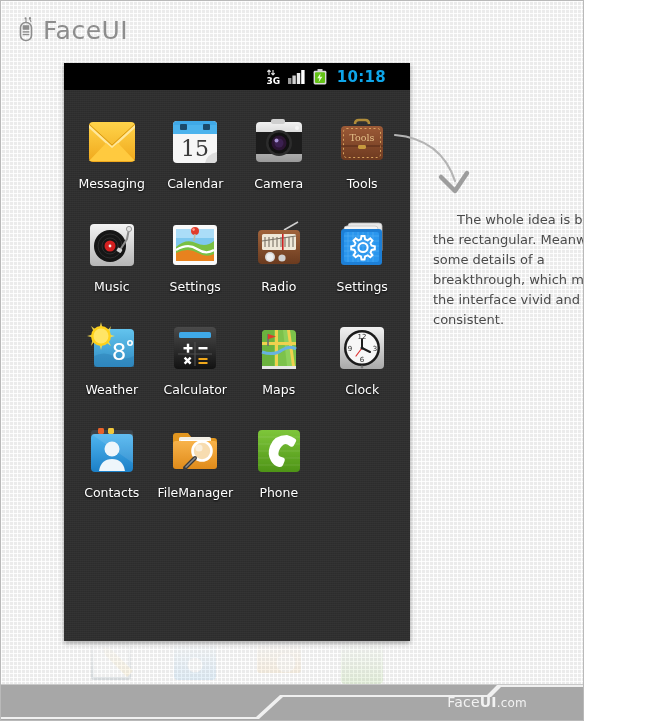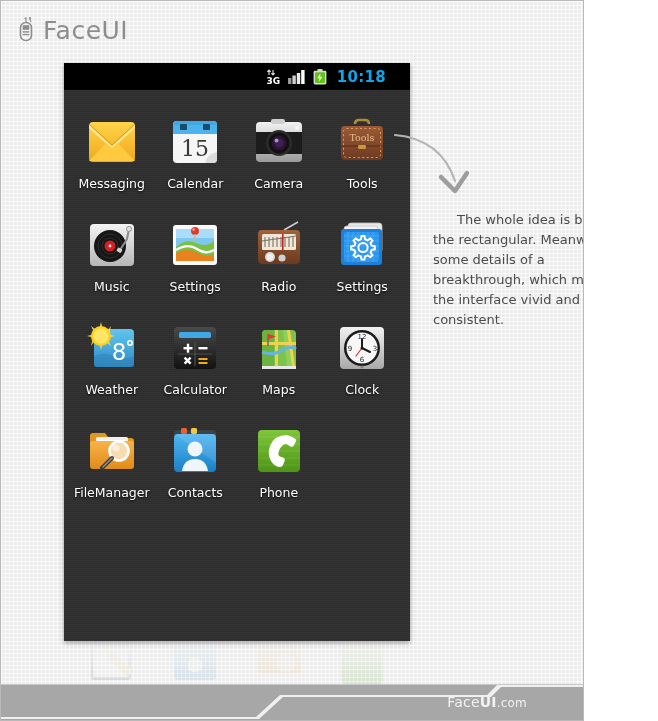--- a/index.html
+++ b/index.html
@@ -483,20 +483,41 @@
           </svg>
         </div>
         <span class="label">Clock</span>
       </div>
 
 
       <div class="app">
         <div class="icon-wrap">
           <svg width="52" height="52" viewBox="0 0 52 52">
             <defs>
+                <linearGradient id="gCon" x1="0" y1="0" x2="0" y2="1">
+              <stop offset="0" stop-color="#4fb6f0"></stop>
+                  <stop offset="1" stop-color="#1b7fc6"></stop>
+                </linearGradient>
+              </defs>
+            <rect x="5" y="5" width="42" height="8" rx="3" fill="#3c4349"></rect>
+            <rect x="12" y="3" width="6" height="6" rx="1.4" fill="#e8622b"></rect>
+            <rect x="22" y="3" width="6" height="6" rx="1.4" fill="#f2c83c"></rect>
+            <rect x="5" y="9" width="42" height="38" rx="4" fill="url(#gCon)"></rect>
+            <path d="M5 9 L47 38 V9 Z" fill="#ffffff" opacity=".1"></path>
+            <circle cx="26" cy="24" r="7.5" fill="#eef6fb"></circle>
+            <path d="M13 46 q2 -12 13 -12 q11 0 13 12 Z" fill="#eef6fb"></path>
+          </svg>
+        </div>
+        <span class="label">Contacts</span>
+      </div>
+
+      <div class="app">
+        <div class="icon-wrap">
+          <svg width="52" height="52" viewBox="0 0 52 52">
+            <defs>
                 <linearGradient id="gFold" x1="0" y1="0" x2="0" y2="1">
               <stop offset="0" stop-color="#f8b34a"></stop>
                   <stop offset="1" stop-color="#e08b1a"></stop>
                 </linearGradient>
               </defs>
             <path d="M4 11 q0 -3 3 -3 h12 l4 5 h22 q3 0 3 3 v5 H4 Z" fill="#e2961f"></path>
             <rect x="10" y="12" width="32" height="12" rx="1.6" fill="#f4f0e6"></rect>
             <rect x="12" y="15" width="28" height="9" fill="#ffffff"></rect>
             <path d="M4 19 q0 -3 3 -3 h38 q3 0 3 3 v22 q0 3 -3 3 H7 q-3 0 -3 -3 Z" fill="url(#gFold)"></path>
             <circle cx="33" cy="26" r="9.5" fill="#f7dcb0" stroke="#ffffff" stroke-width="2.6"></circle>
@@ -505,41 +526,20 @@
             <path d="M26 33 L17 42" stroke="#8d8d8d" stroke-width="1.6" stroke-linecap="round"></path>
           </svg>
         </div>
         <span class="label">FileManager</span>
       </div>
 
       <div class="app">
         <div class="icon-wrap">
           <svg width="52" height="52" viewBox="0 0 52 52">
             <defs>
-                <linearGradient id="gCon" x1="0" y1="0" x2="0" y2="1">
-              <stop offset="0" stop-color="#4fb6f0"></stop>
-                  <stop offset="1" stop-color="#1b7fc6"></stop>
-                </linearGradient>
-              </defs>
-            <rect x="5" y="5" width="42" height="8" rx="3" fill="#3c4349"></rect>
-            <rect x="12" y="3" width="6" height="6" rx="1.4" fill="#e8622b"></rect>
-            <rect x="22" y="3" width="6" height="6" rx="1.4" fill="#f2c83c"></rect>
-            <rect x="5" y="9" width="42" height="38" rx="4" fill="url(#gCon)"></rect>
-            <path d="M5 9 L47 38 V9 Z" fill="#ffffff" opacity=".1"></path>
-            <circle cx="26" cy="24" r="7.5" fill="#eef6fb"></circle>
-            <path d="M13 46 q2 -12 13 -12 q11 0 13 12 Z" fill="#eef6fb"></path>
-          </svg>
-        </div>
-        <span class="label">Contacts</span>
-      </div>
-
-      <div class="app">
-        <div class="icon-wrap">
-          <svg width="52" height="52" viewBox="0 0 52 52">
-            <defs>
                 <linearGradient id="gPh" x1="0" y1="0" x2="0" y2="1">
               <stop offset="0" stop-color="#7ec63a"></stop>
                   <stop offset="1" stop-color="#4e9416"></stop>
                 </linearGradient>
               </defs>
             <rect x="5" y="5" width="42" height="42" rx="4" fill="url(#gPh)"></rect>
             <g stroke="#ffffff" stroke-width=".6" opacity=".18">
               <path d="M5 12 L47 12 M5 19 L47 19 M5 26 L47 26 M5 33 L47 33 M5 40 L47 40"></path>
             </g>
             <path d="M34 10 q-13 0 -17 11 q-3 8 1 15 q3 5 8 6 q3 .6 4 -2 l1.6 -4 q.8 -2.4 -1.6 -3.4 l-3 -1.2 q-2 -.8 -1.6 -3 q.8 -5.6 5 -8.6 q2 -1.4 4 -.2 l3 1.8 q2.2 1.2 3.4 -1 l2 -3.6 q1.2 -2.2 -1 -3.4 q-3.4 -2 -7.8 -3.4 Z" fill="#ffffff"></path>

